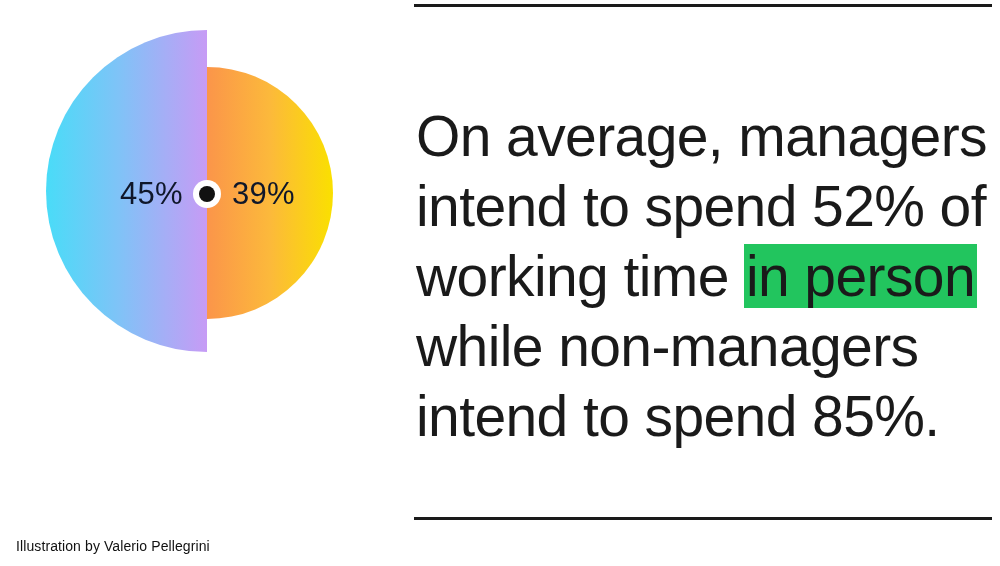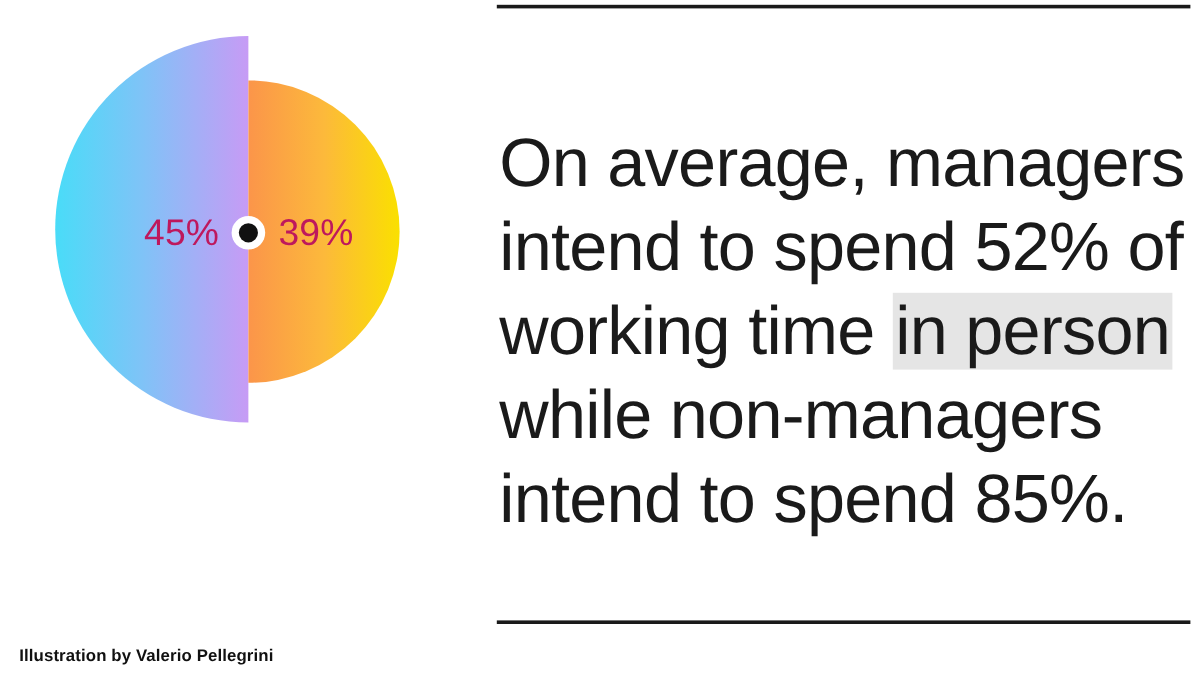--- a/index.html
+++ b/index.html
@@ -34,21 +34,21 @@
     position: absolute;
     left: 0;
     top: 0;
     display: block;
   }
   .slice-label {
     position: absolute;
     font-family: "Liberation Sans", sans-serif;
     font-weight: 300;
     font-size: 31px;
-    color: #be185d;
+    color: #0f172a;
     letter-spacing: 0.2px;
     line-height: 1;
     white-space: nowrap;
   }
   .slice-label.left {
     right: 795px;      
     top: 178px;
   }
   .slice-label.right {
     left: 232px;
@@ -97,34 +97,34 @@
     top: 44px;
     width: 580px;
     font-family: "Liberation Sans", sans-serif;
     font-weight: 300;
     font-size: 57px;
     line-height: 70px;
     color: #1a1a1a;
     letter-spacing: -0.6px;
   }
   .statement .hl {
-    background: #e5e5e5;
+    background: #22c55e;
     padding: 0 2px;
     box-decoration-break: clone;
     margin-top: 46px;
     -webkit-box-decoration-break: clone;
   }
 
   
   .credit {
     position: absolute;
     left: 4px;
     top: 538px;
     font-family: "Liberation Sans", sans-serif;
-    font-weight: bold;
+    font-weight: normal;
     font-size: 14px;
     color: #111111;
     letter-spacing: 0.1px;
     white-space: nowrap;
     padding-left: 12px;
   }
 </style>
 </head>
 <body>
 

